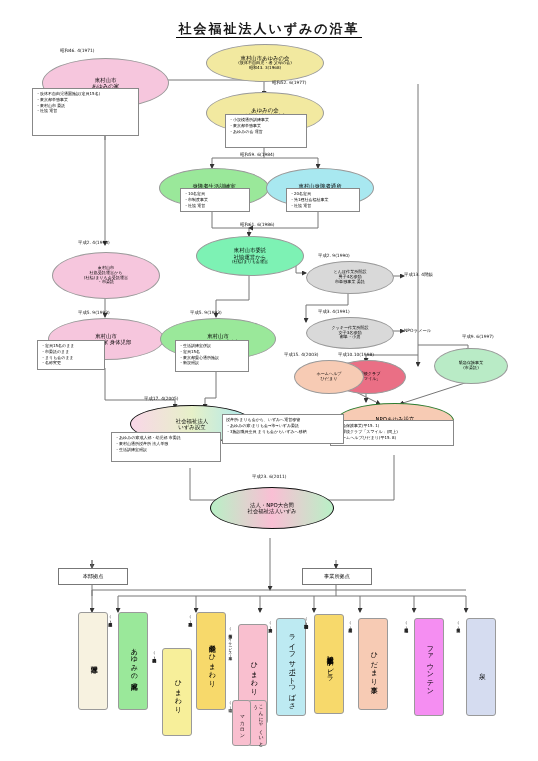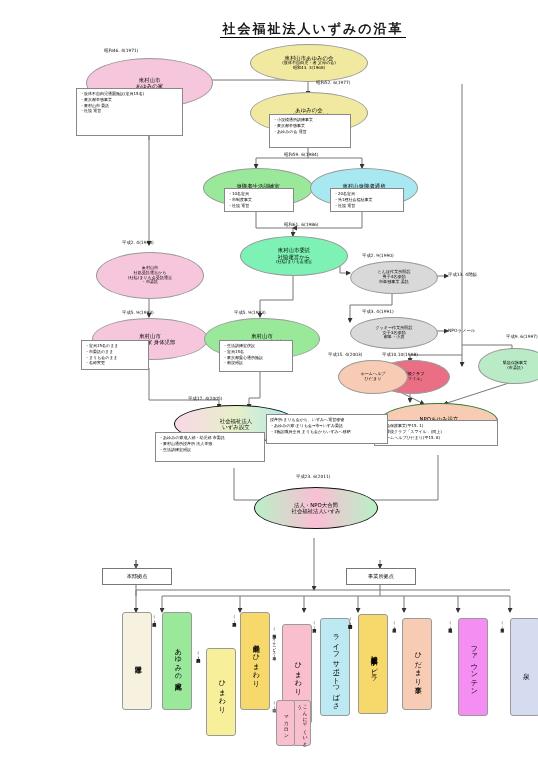--- a/index.html
+++ b/index.html
@@ -1,18 +1,18 @@
 <!DOCTYPE html>
 <html><head>
 <meta charset="utf-8">
 <style>
   html,body{margin:0;padding:0;background:#ffffff;}
   body{width:538px;height:761px;position:relative;overflow:hidden;
        font-family:"DejaVu Sans","Liberation Sans",sans-serif;color:#000;}
-  #canvas{position:absolute;inset:0;margin-left:44px;}
+  #canvas{position:absolute;inset:0;}
   svg.wires{position:absolute;left:0;top:0;width:538px;height:761px;pointer-events:none;}
 
   .title{position:absolute;left:0;top:20px;width:538px;text-align:center;
          font-size:13px;font-weight:bold;letter-spacing:2px;color:#1a1a1a;}
   .title span{border-bottom:1.2px solid #000;padding:0 2px 1px 2px;}
 
   .node{position:absolute;display:flex;align-items:center;justify-content:center;
         text-align:center;line-height:1.15;}
   .ell{border-radius:50%;border:0.8px solid #9a9a9a;}
   .ell .inner{padding:0 3px;}

